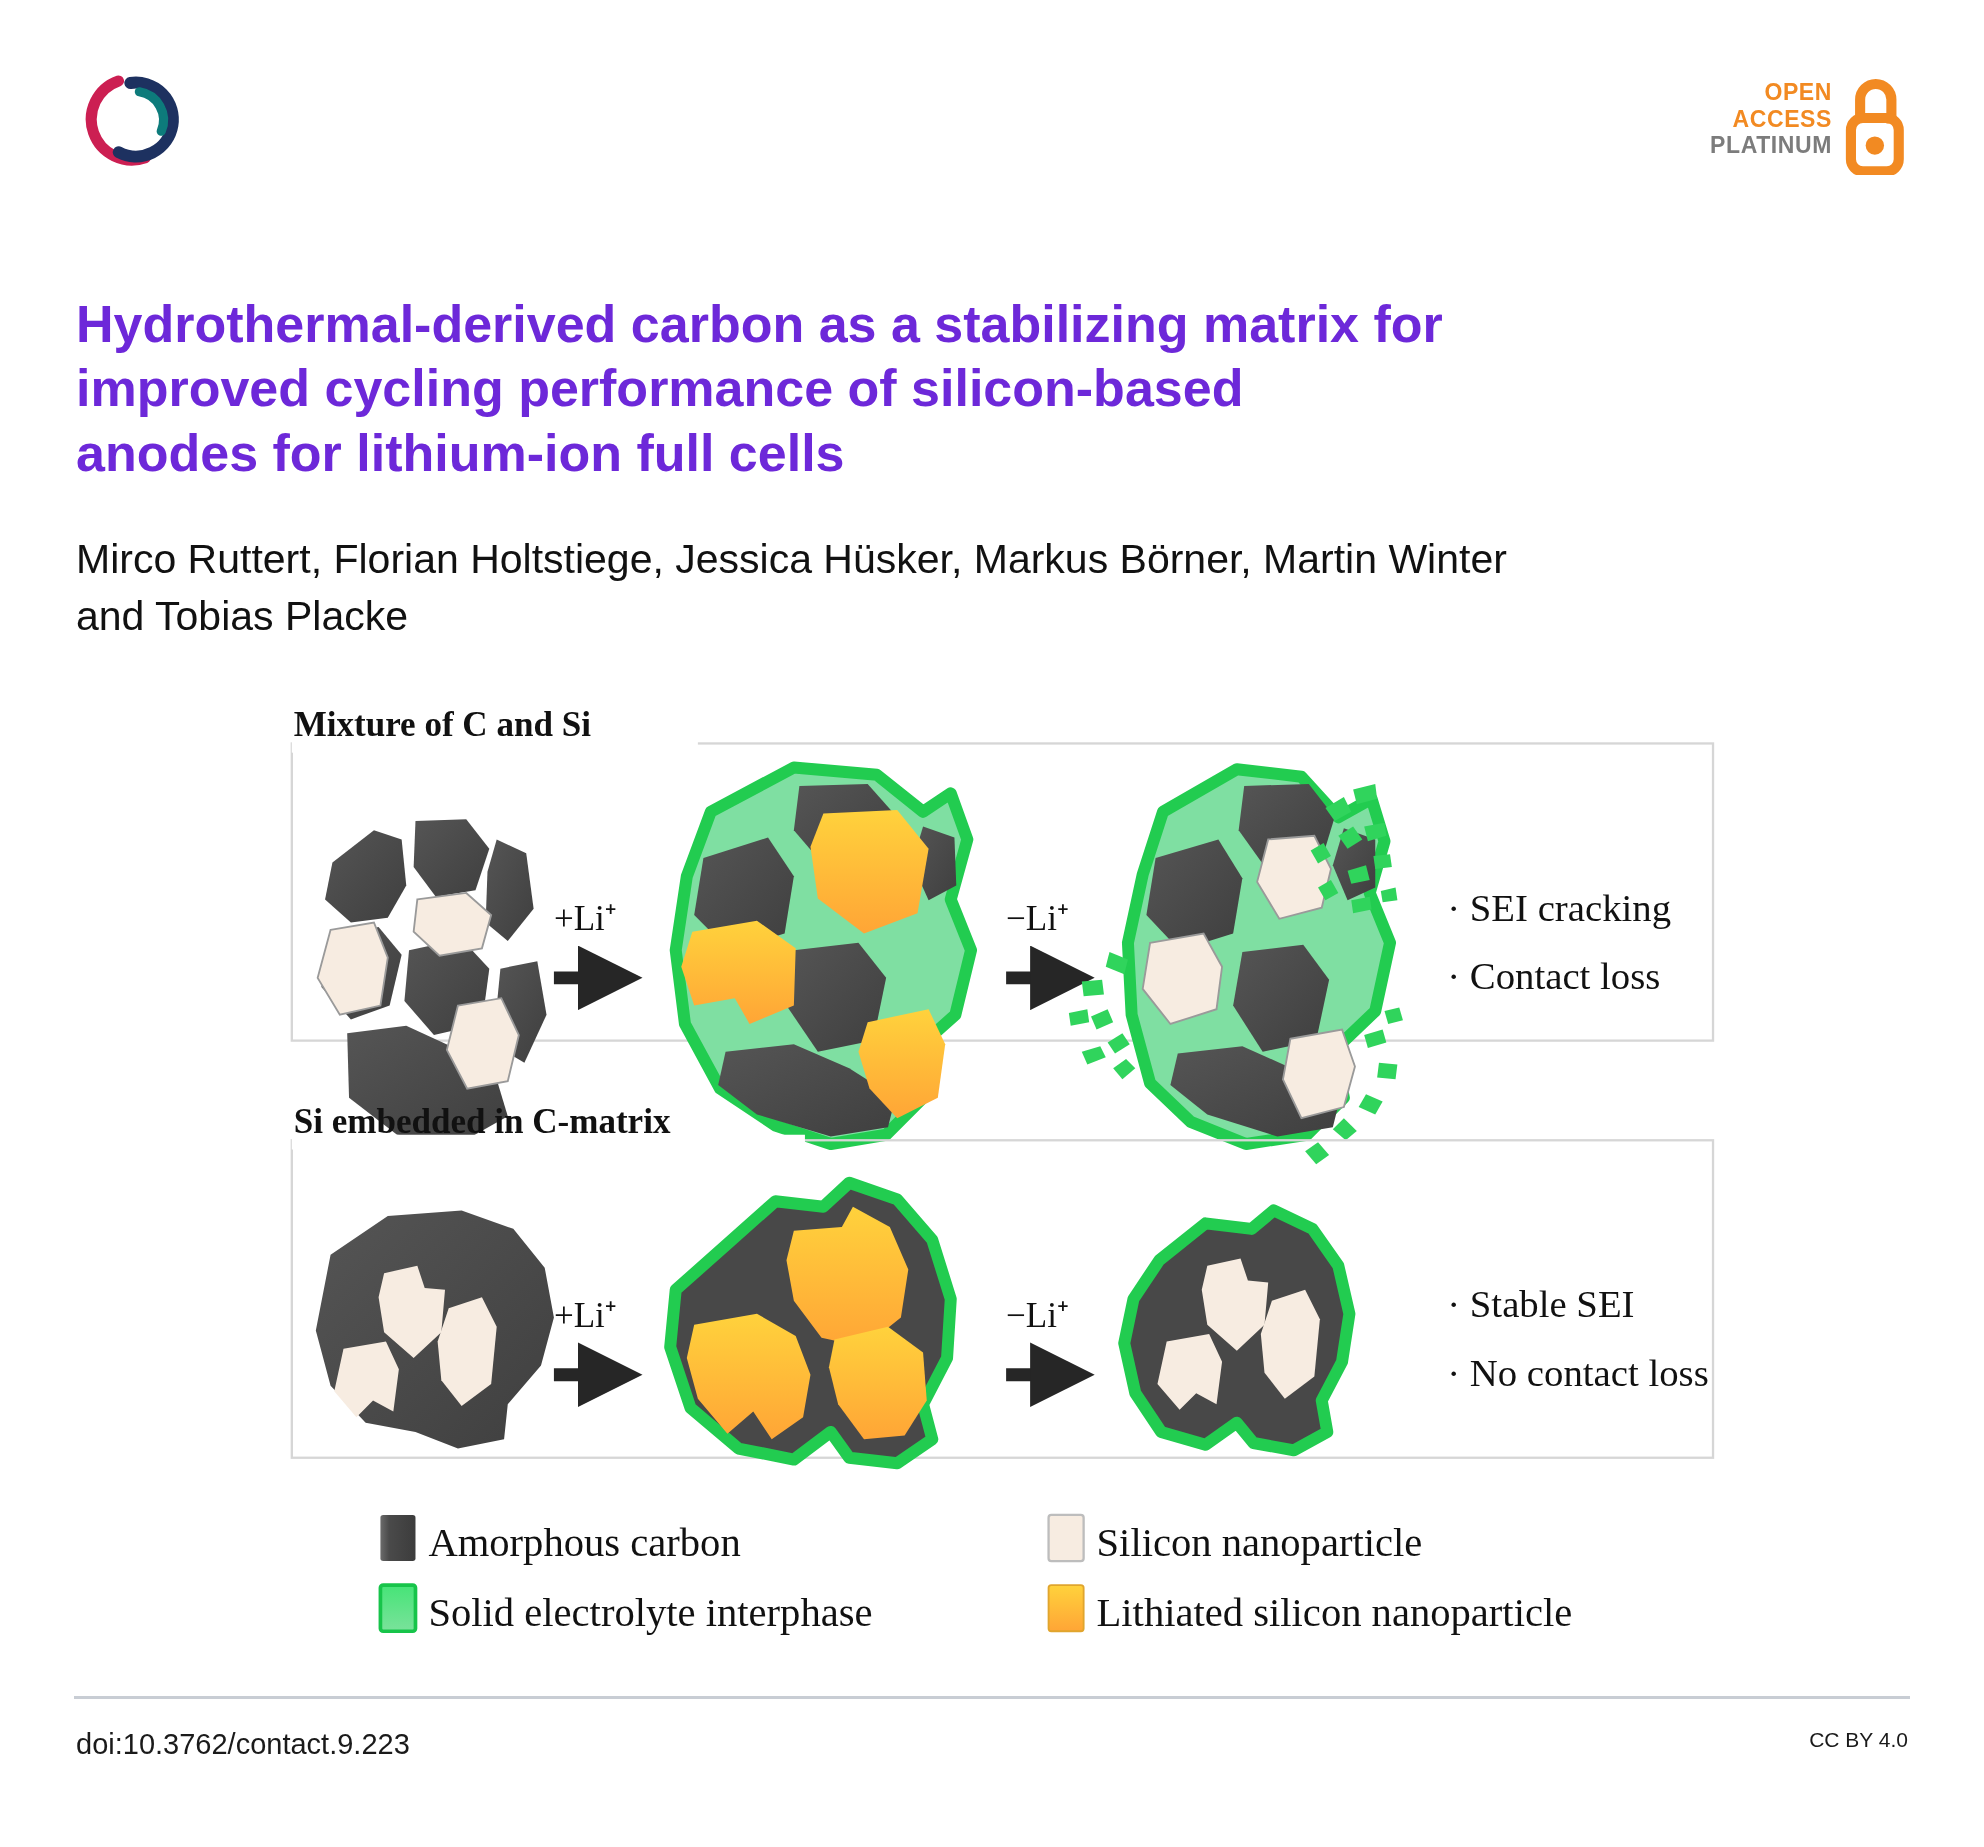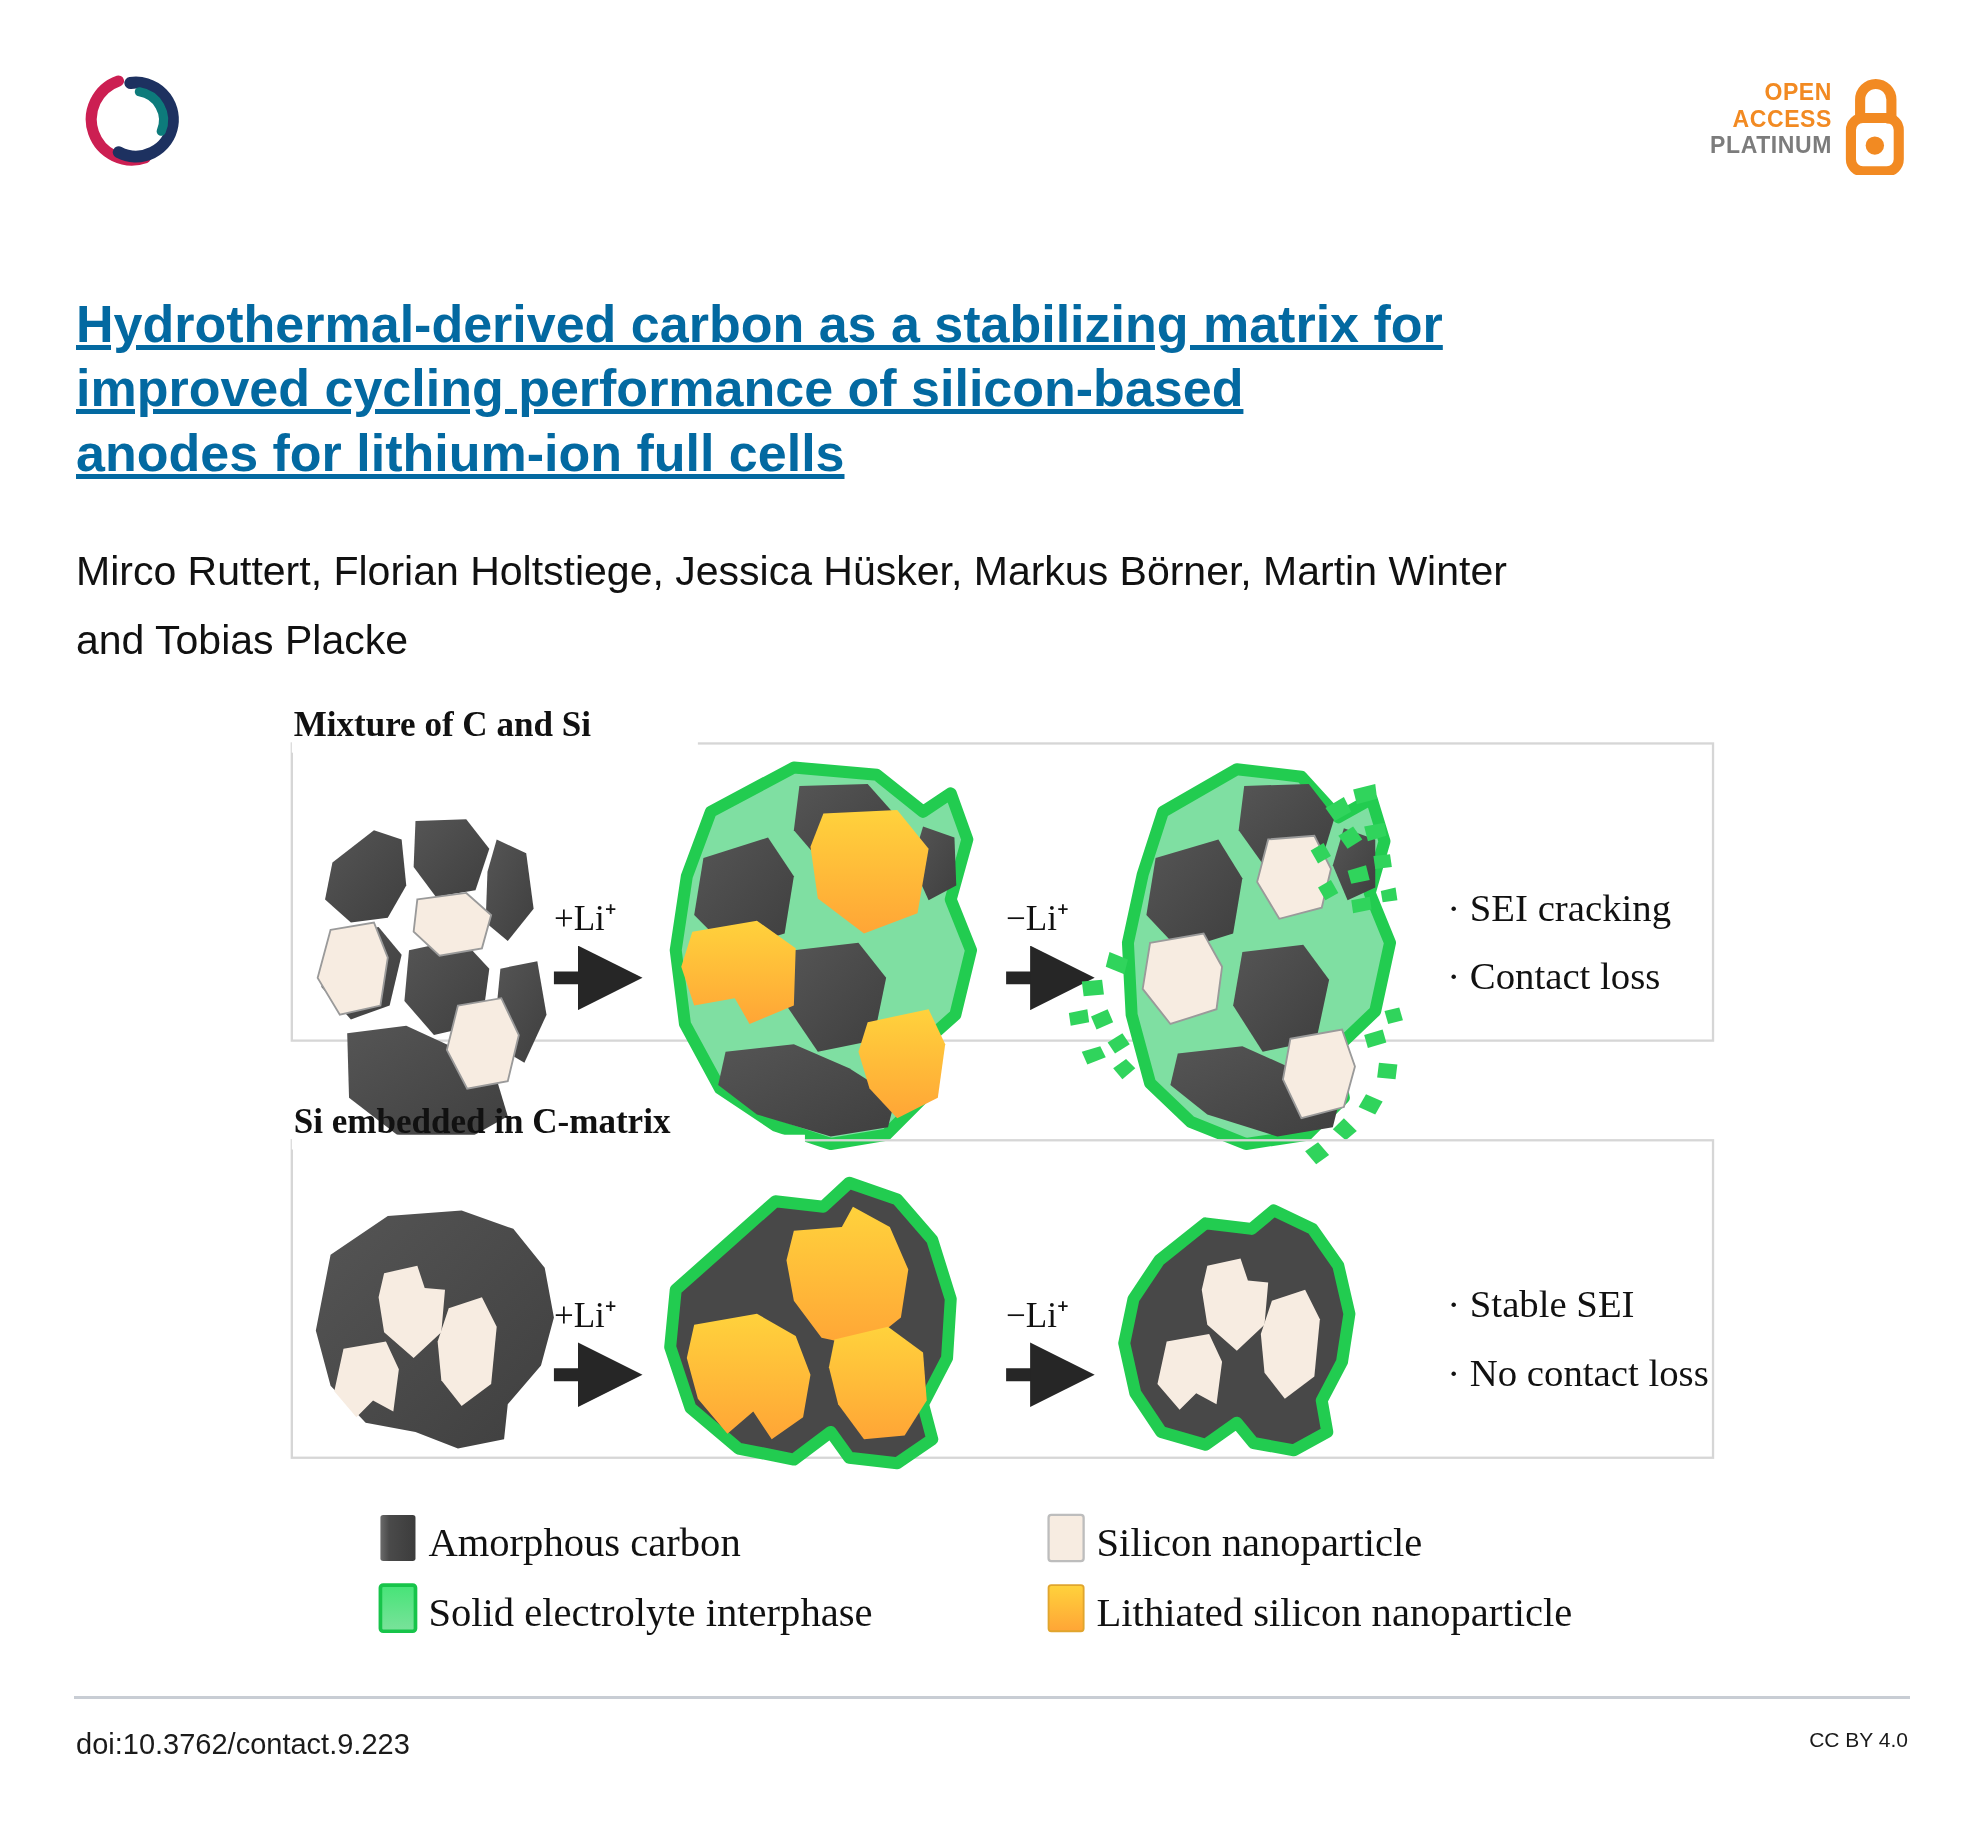--- a/index.html
+++ b/index.html
@@ -87,40 +87,39 @@
 
   
   .article-title {
     position: absolute;
     left: 76px;
     top: 257px;
     width: 1689px;
     font-size: 52px;
     line-height: 1.24;
     font-weight: bold;
-    color: #0369a1;
+    color: #6d28d9;
     font-family: "Liberation Sans", sans-serif;
-    text-decoration: underline;
   }
   .article-title .tl {
     display: block;
   }
 
   
   .authors {
     position: absolute;
     left: 76px;
     top: 531px;
     width: 1698px;
     font-size: 41px;
     line-height: 1.38;
     color: #111111;
     font-family: "Liberation Sans", sans-serif;
   }
-  .authors .al { display: block; margin-top: 12px; }
+  .authors .al { display: block; }
 
   
   .figure {
     position: absolute;
     left: 277px;
     top: 701px;
     width: 1449px;
     height: 969px;
   }
   .fig-svg { display: block; width: 100%; height: 100%; }

